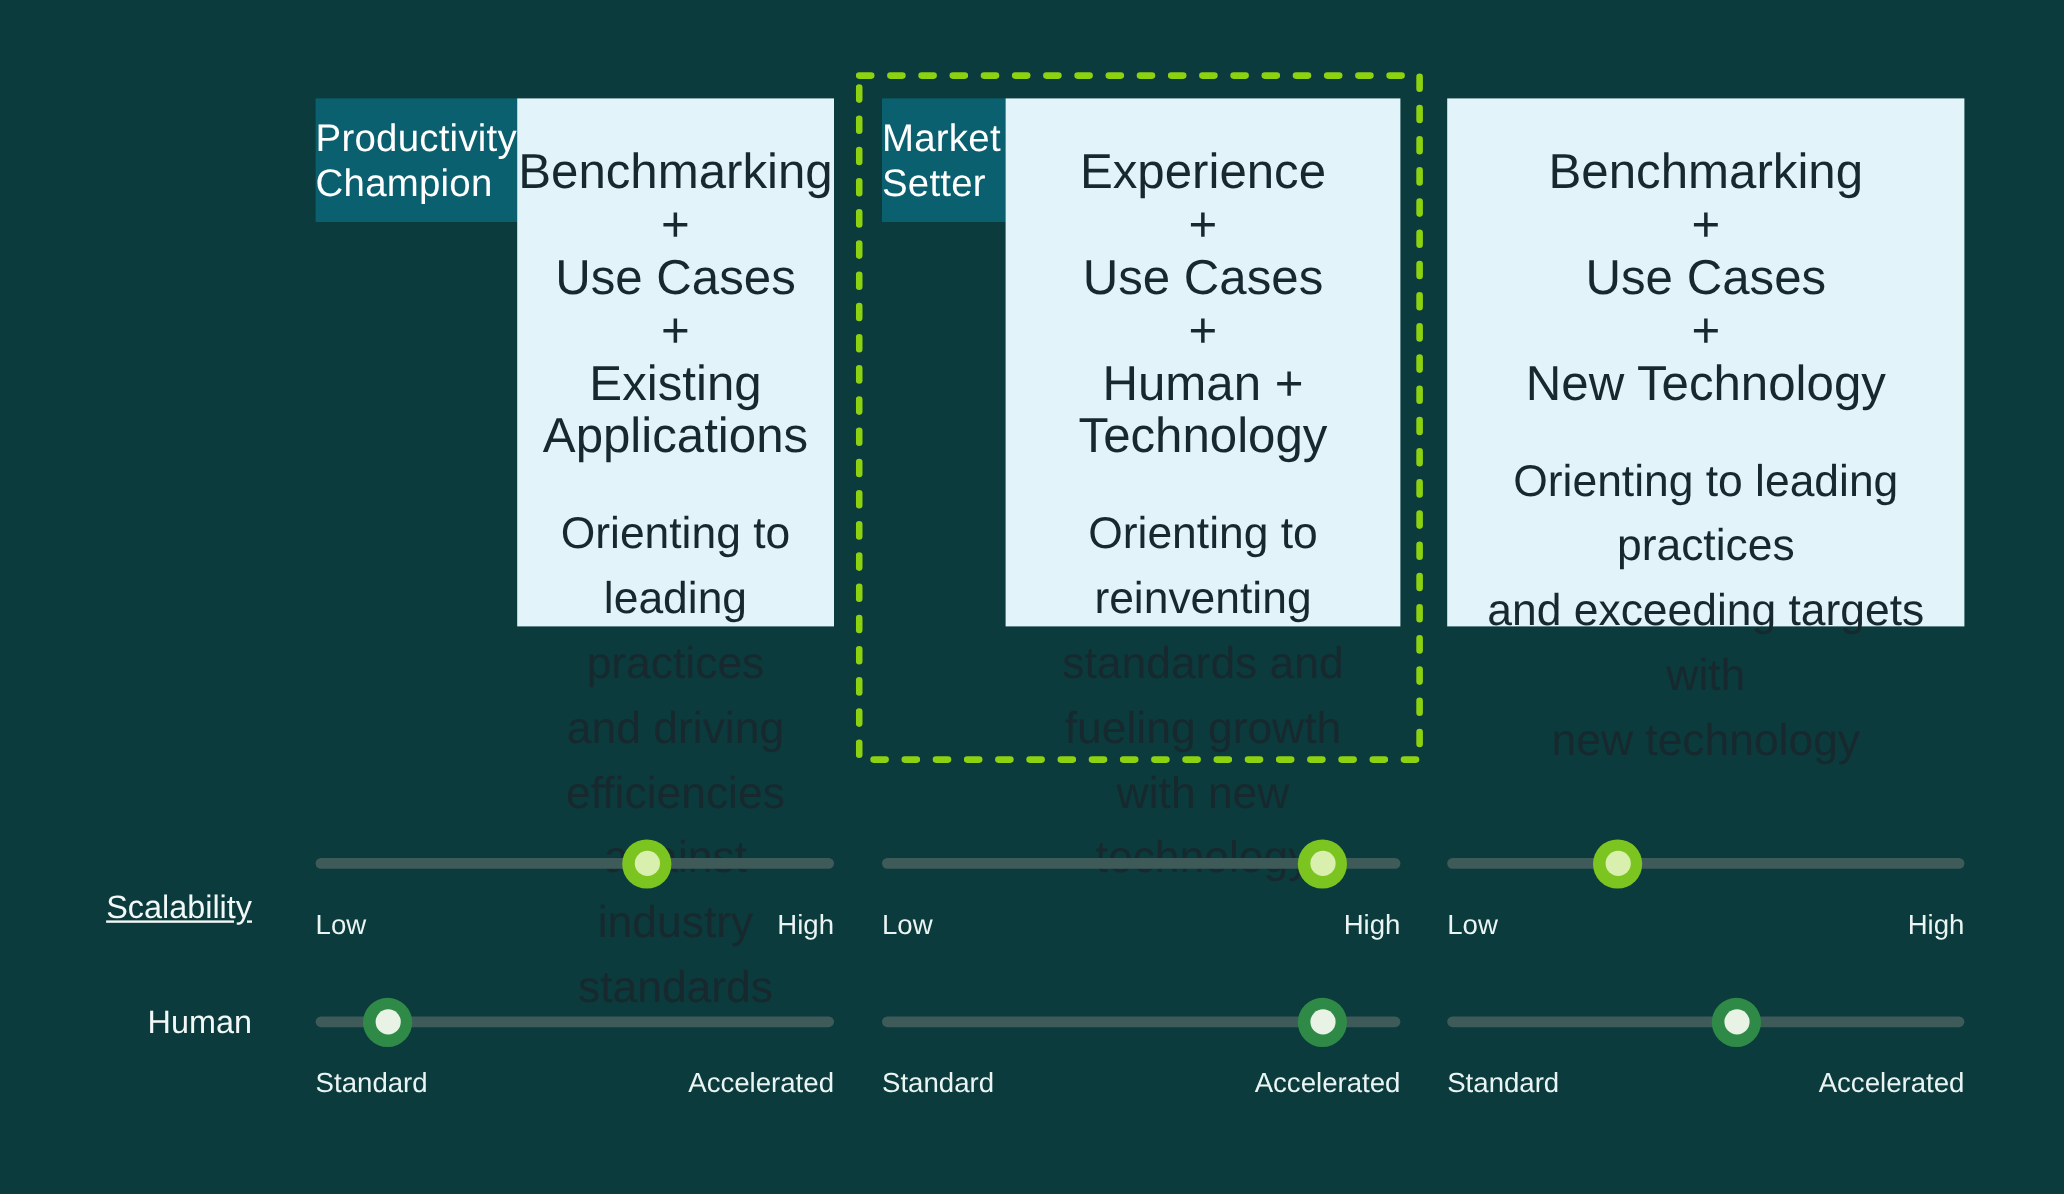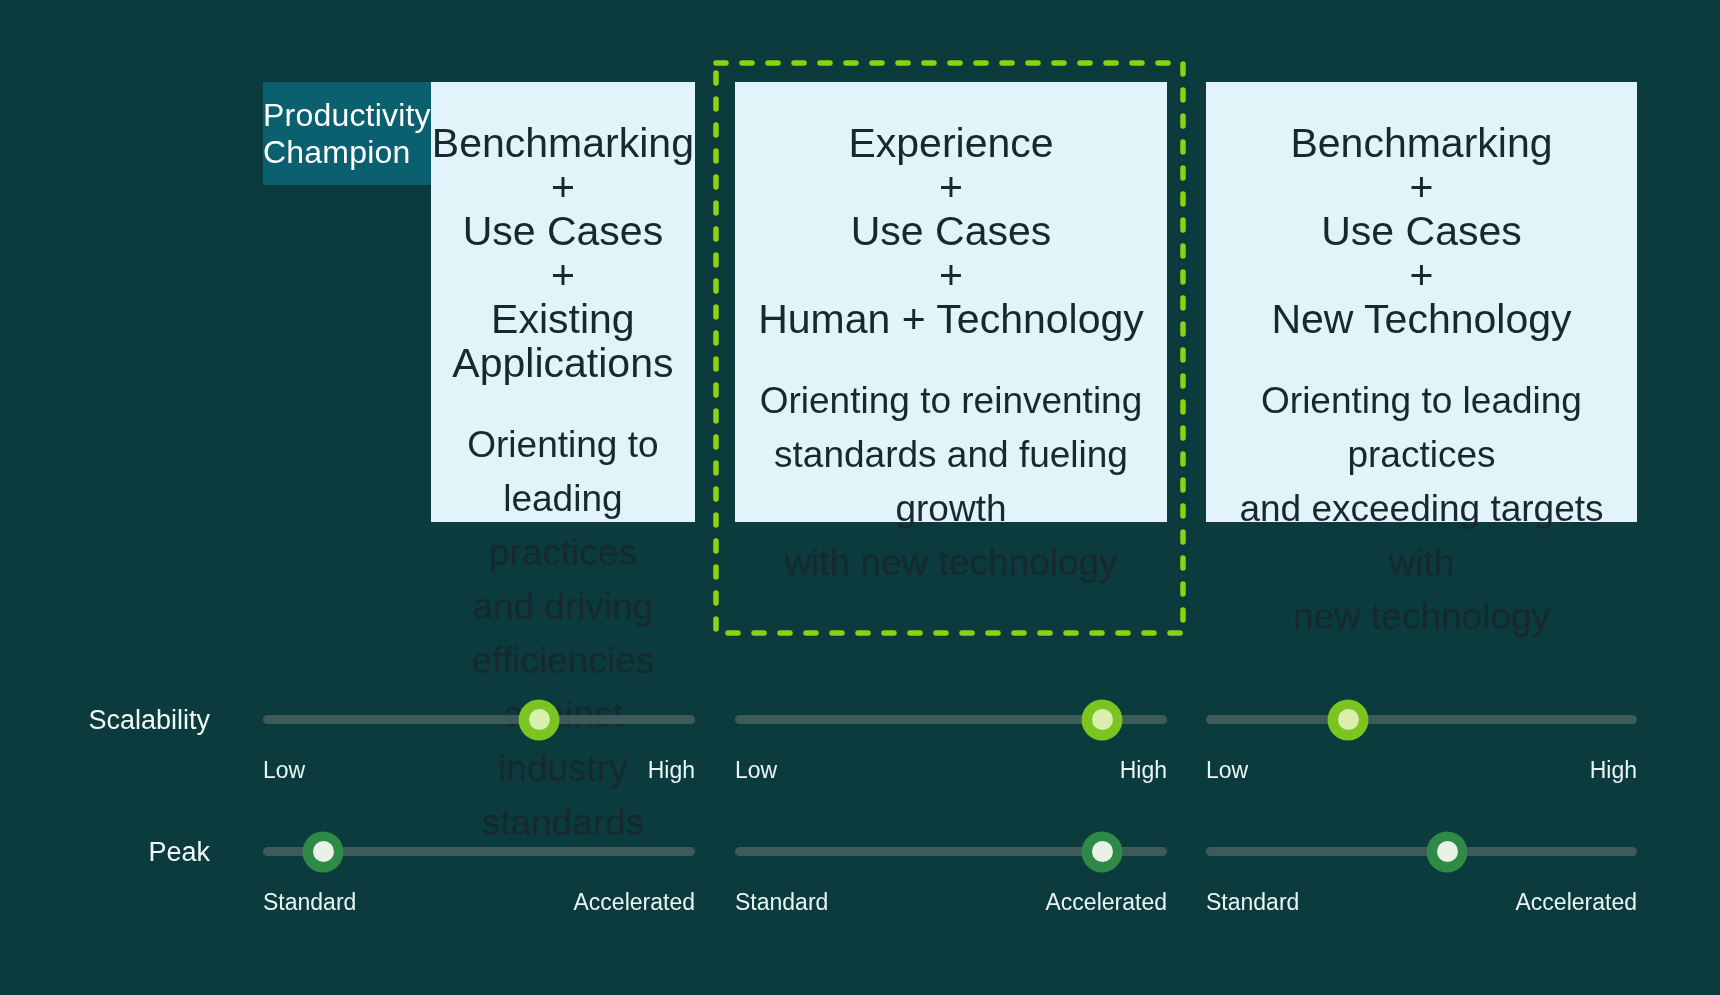--- a/index.html
+++ b/index.html
@@ -33,21 +33,21 @@
   }
   .desc{
     margin-top:33px;font-size:37px;line-height:54px;white-space:pre-line;
   }
 
   
   .row-label{
     position:absolute;left:0;width:210px;text-align:right;
     color:#F2F8F7;font-size:27px;line-height:30px;
   }
-  .row-label.scal{top:705px;}
+  .row-label.scal{top:741px;text-decoration:underline;}
   .row-label.val{top:837px;}
 
   .track{
     position:absolute;height:9px;border-radius:5px;background:#3E5B59;
   }
   .track.scal{top:715px;}
   .track.val{top:847px;}
 
   .knob{
     position:absolute;top:50%;width:41px;height:41px;border-radius:50%;
@@ -88,20 +88,23 @@
 Use Cases
 +
 Existing Applications</div>
       <div class="desc">Orienting to leading practices
 and driving efficiencies against
 industry standards</div>
     </div>
   </div>
 
   <div class="card c1">
+    <div class="card-header">
+      <span>Market Setter</span>
+    </div>
     <div class="card-body">
       <div class="formula">Experience
 +
 Use Cases
 +
 Human + Technology</div>
       <div class="desc">Orienting to reinventing
 standards and fueling growth
 with new technology</div>
     </div>
@@ -114,21 +117,21 @@
 Use Cases
 +
 New Technology</div>
       <div class="desc">Orienting to leading practices
 and exceeding targets with
 new technology</div>
     </div>
   </div>
 
   <div class="row-label scal">Scalability</div>
-  <div class="row-label val">Peak</div>
+  <div class="row-label val">Human</div>
 
   <div class="track scal c0">
     <div class="knob lime" style="left: 64%;">
       <div class="knob-center"></div>
     </div>
   </div>
   <div class="endlabels scal c0">
     <span>Low</span>
     <span>High</span>
   </div>

